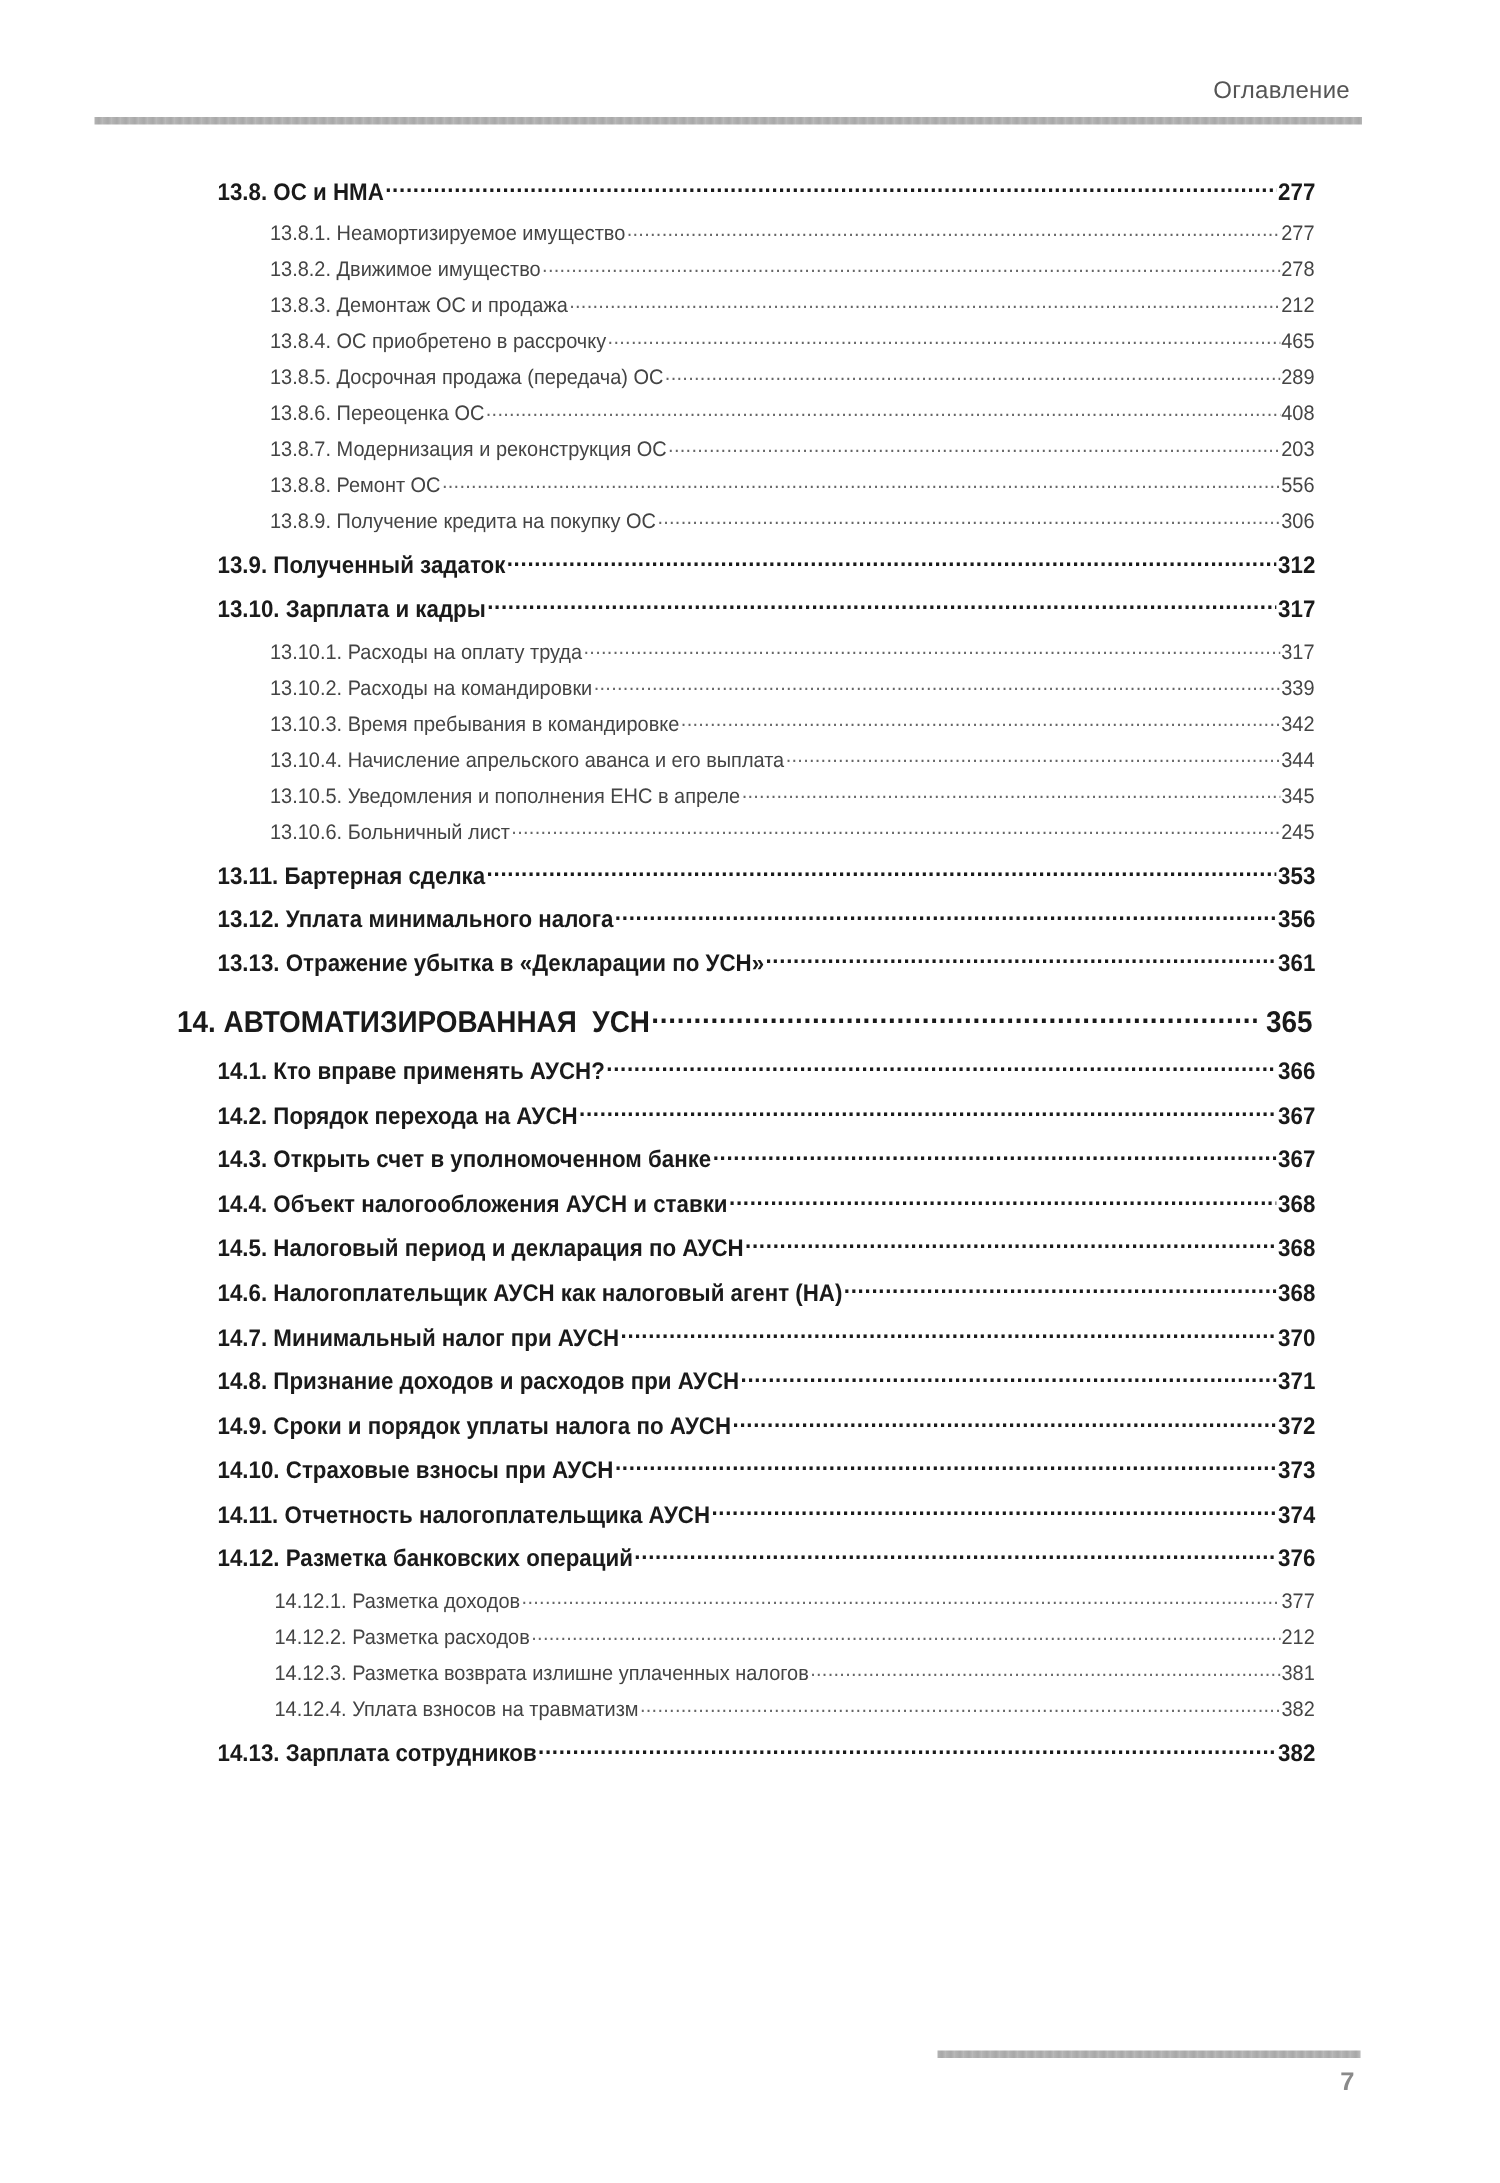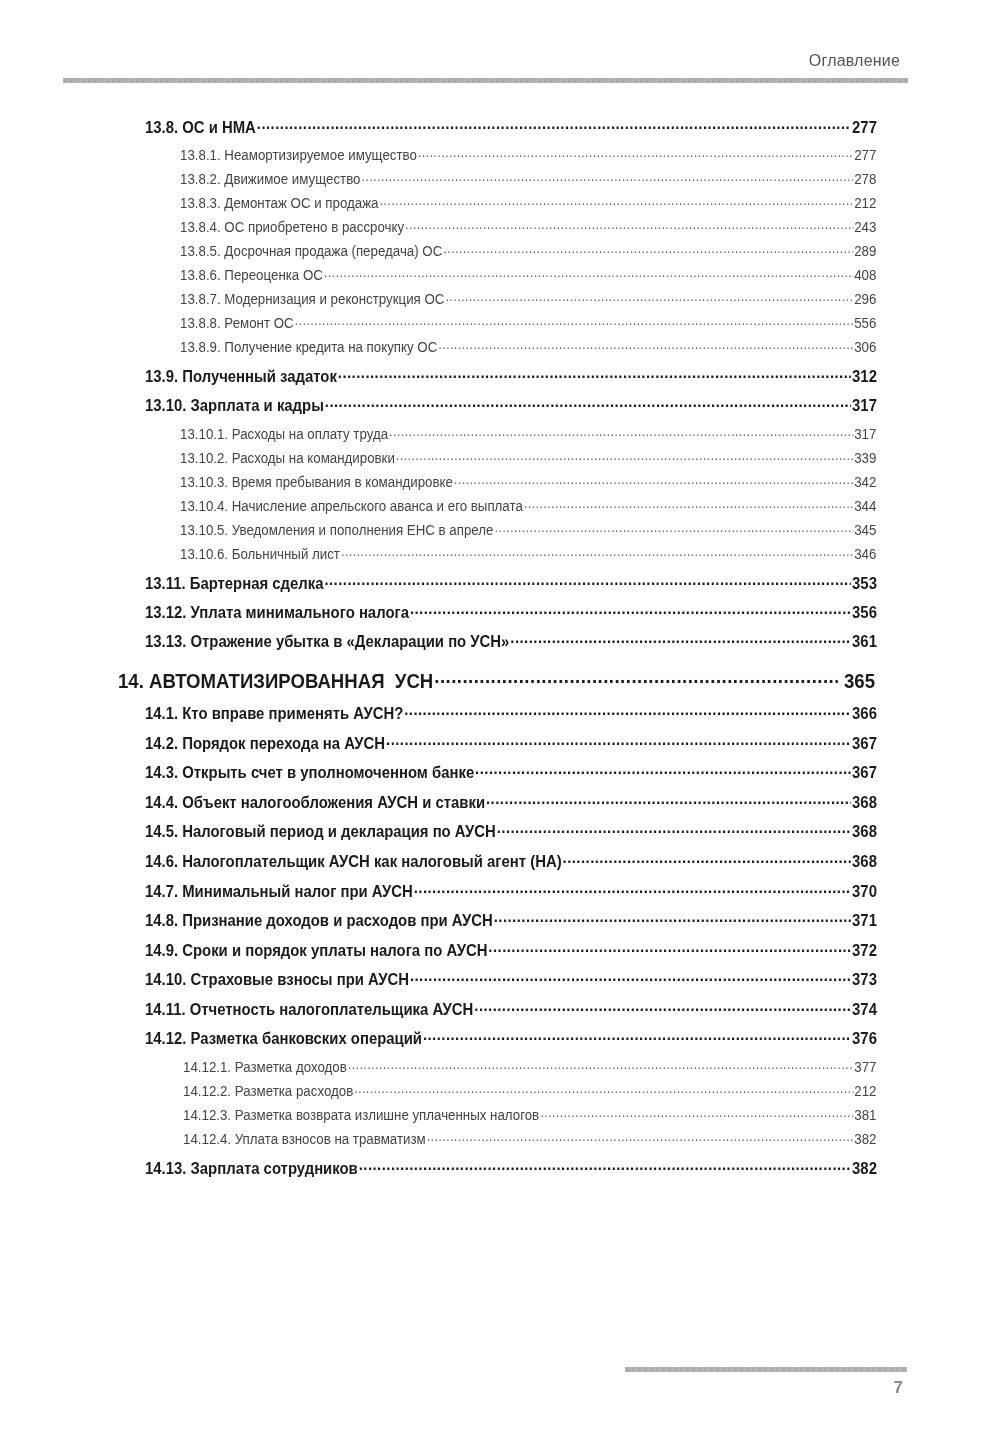--- a/index.html
+++ b/index.html
@@ -140,36 +140,36 @@
     <span class="page">278</span>
   </div>
   <div class="entry lvl-sub" style="top:194px">
     <span class="label">13.8.3. Демонтаж ОС и продажа</span>
     <span class="leader"></span>
     <span class="page">212</span>
   </div>
   <div class="entry lvl-sub" style="top:218px">
     <span class="label">13.8.4. ОС приобретено в рассрочку</span>
     <span class="leader"></span>
-    <span class="page">243</span>
+    <span class="page">465</span>
   </div>
   <div class="entry lvl-sub" style="top:242px">
     <span class="label">13.8.5. Досрочная продажа (передача) ОС</span>
     <span class="leader"></span>
     <span class="page">289</span>
   </div>
   <div class="entry lvl-sub" style="top:266px">
     <span class="label">13.8.6. Переоценка ОС</span>
     <span class="leader"></span>
     <span class="page">408</span>
   </div>
   <div class="entry lvl-sub" style="top:290px">
     <span class="label">13.8.7. Модернизация и реконструкция ОС</span>
     <span class="leader"></span>
-    <span class="page">296</span>
+    <span class="page">203</span>
   </div>
   <div class="entry lvl-sub" style="top:314px">
     <span class="label">13.8.8. Ремонт ОС</span>
     <span class="leader"></span>
     <span class="page">556</span>
   </div>
   <div class="entry lvl-sub" style="top:338px">
     <span class="label">13.8.9. Получение кредита на покупку ОС</span>
     <span class="leader"></span>
     <span class="page">306</span>
@@ -206,21 +206,21 @@
     <span class="page">344</span>
   </div>
   <div class="entry lvl-sub" style="top:521px">
     <span class="label">13.10.5. Уведомления и пополнения ЕНС в апреле</span>
     <span class="leader"></span>
     <span class="page">345</span>
   </div>
   <div class="entry lvl-sub" style="top:545px">
     <span class="label">13.10.6. Больничный лист</span>
     <span class="leader"></span>
-    <span class="page">346</span>
+    <span class="page">245</span>
   </div>
 
   <div class="entry lvl-section" style="top:573px">
     <span class="label">13.11. Бартерная сделка</span>
     <span class="leader"></span>
     <span class="page">353</span>
   </div>
   <div class="entry lvl-section" style="top:602px">
     <span class="label">13.12. Уплата минимального налога</span>
     <span class="leader"></span>

